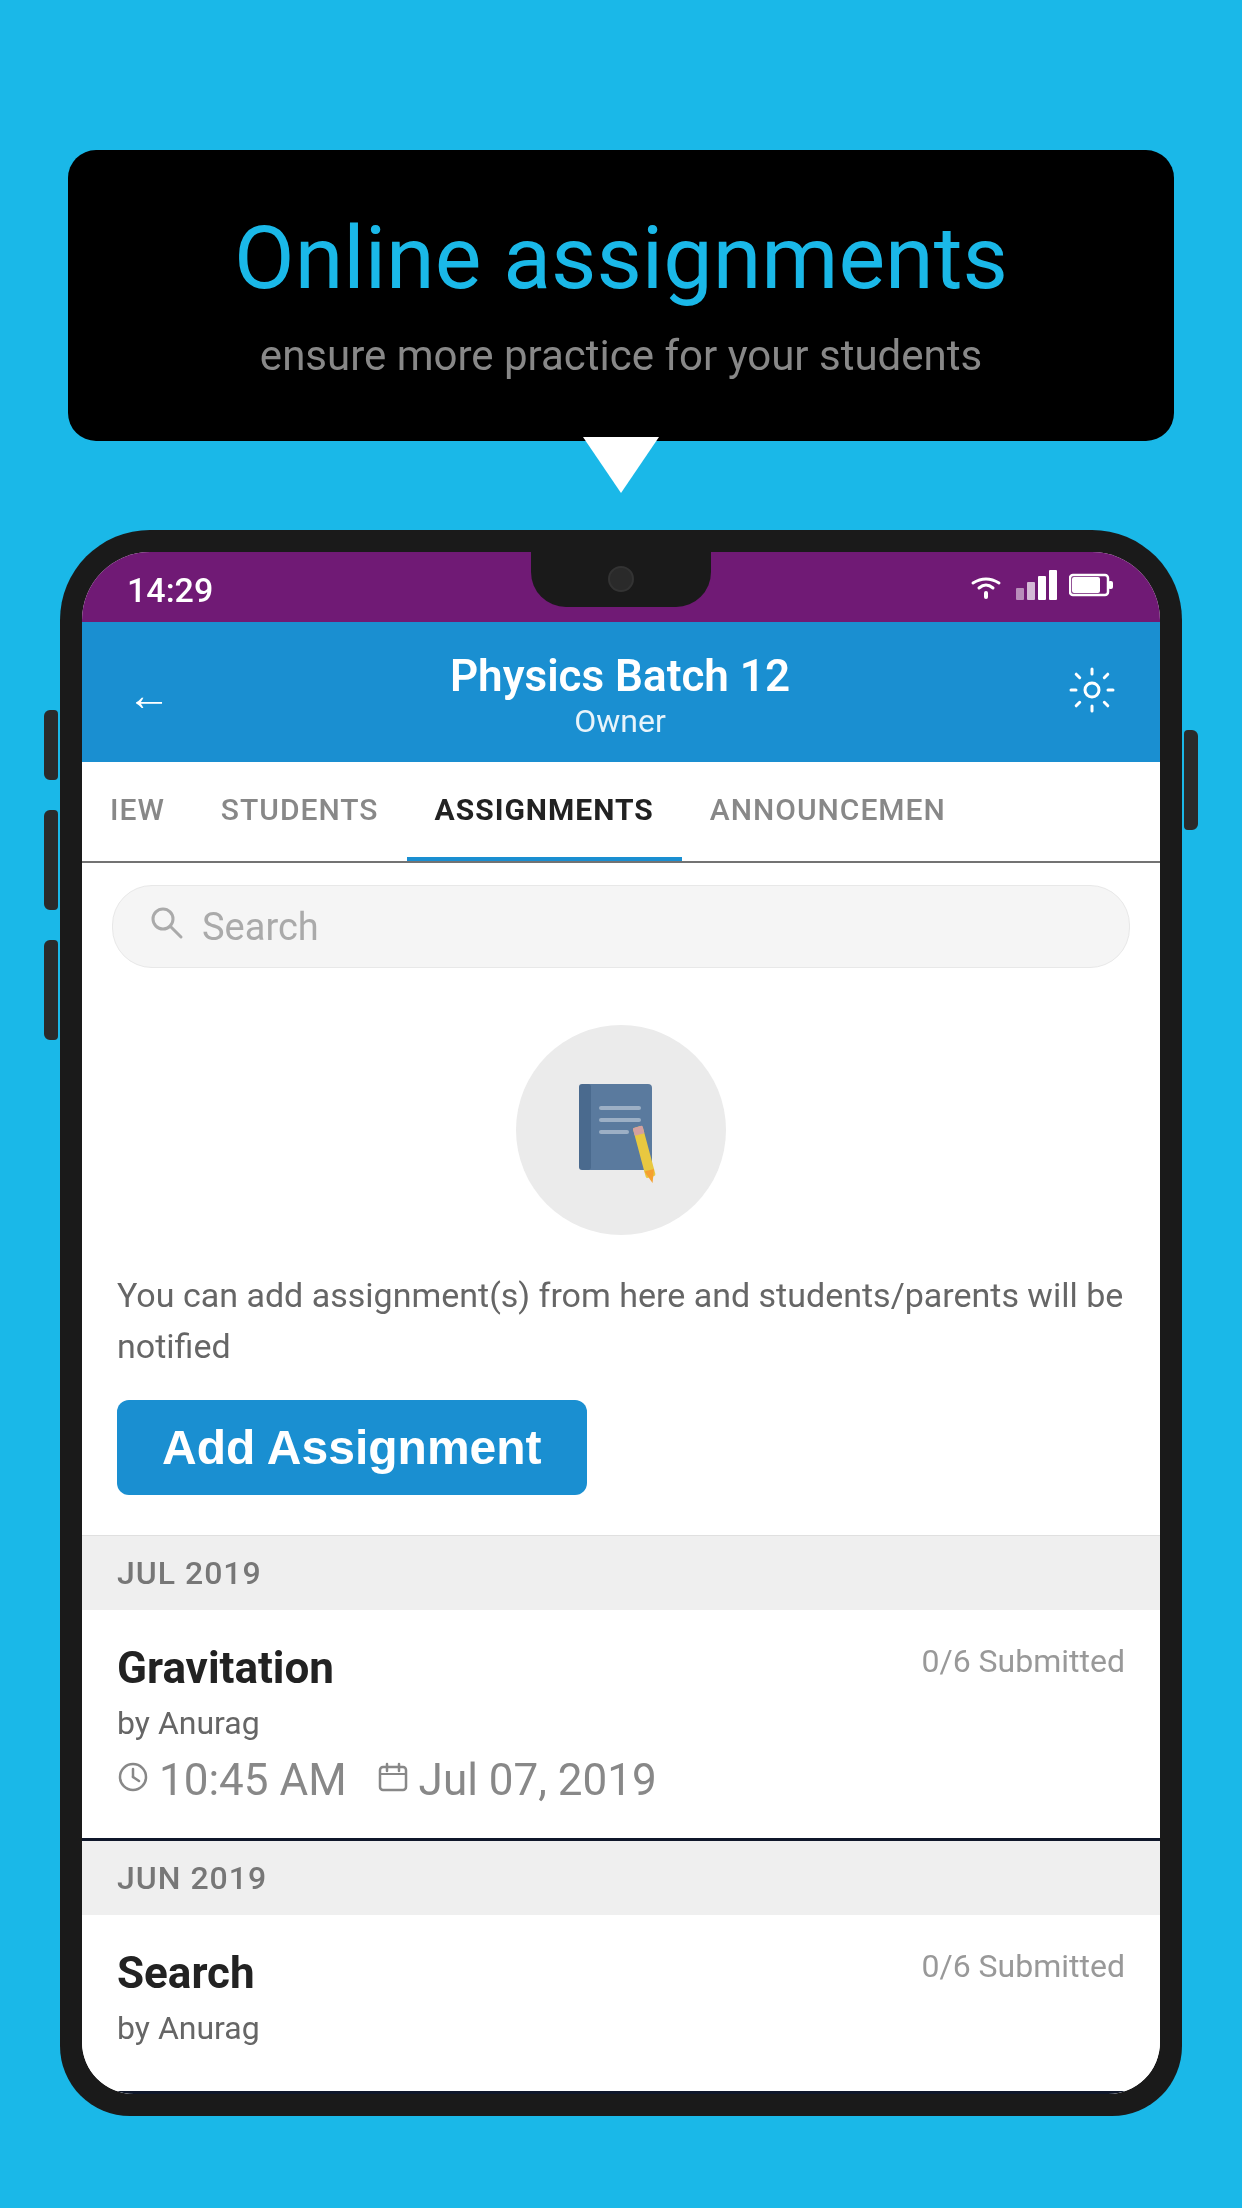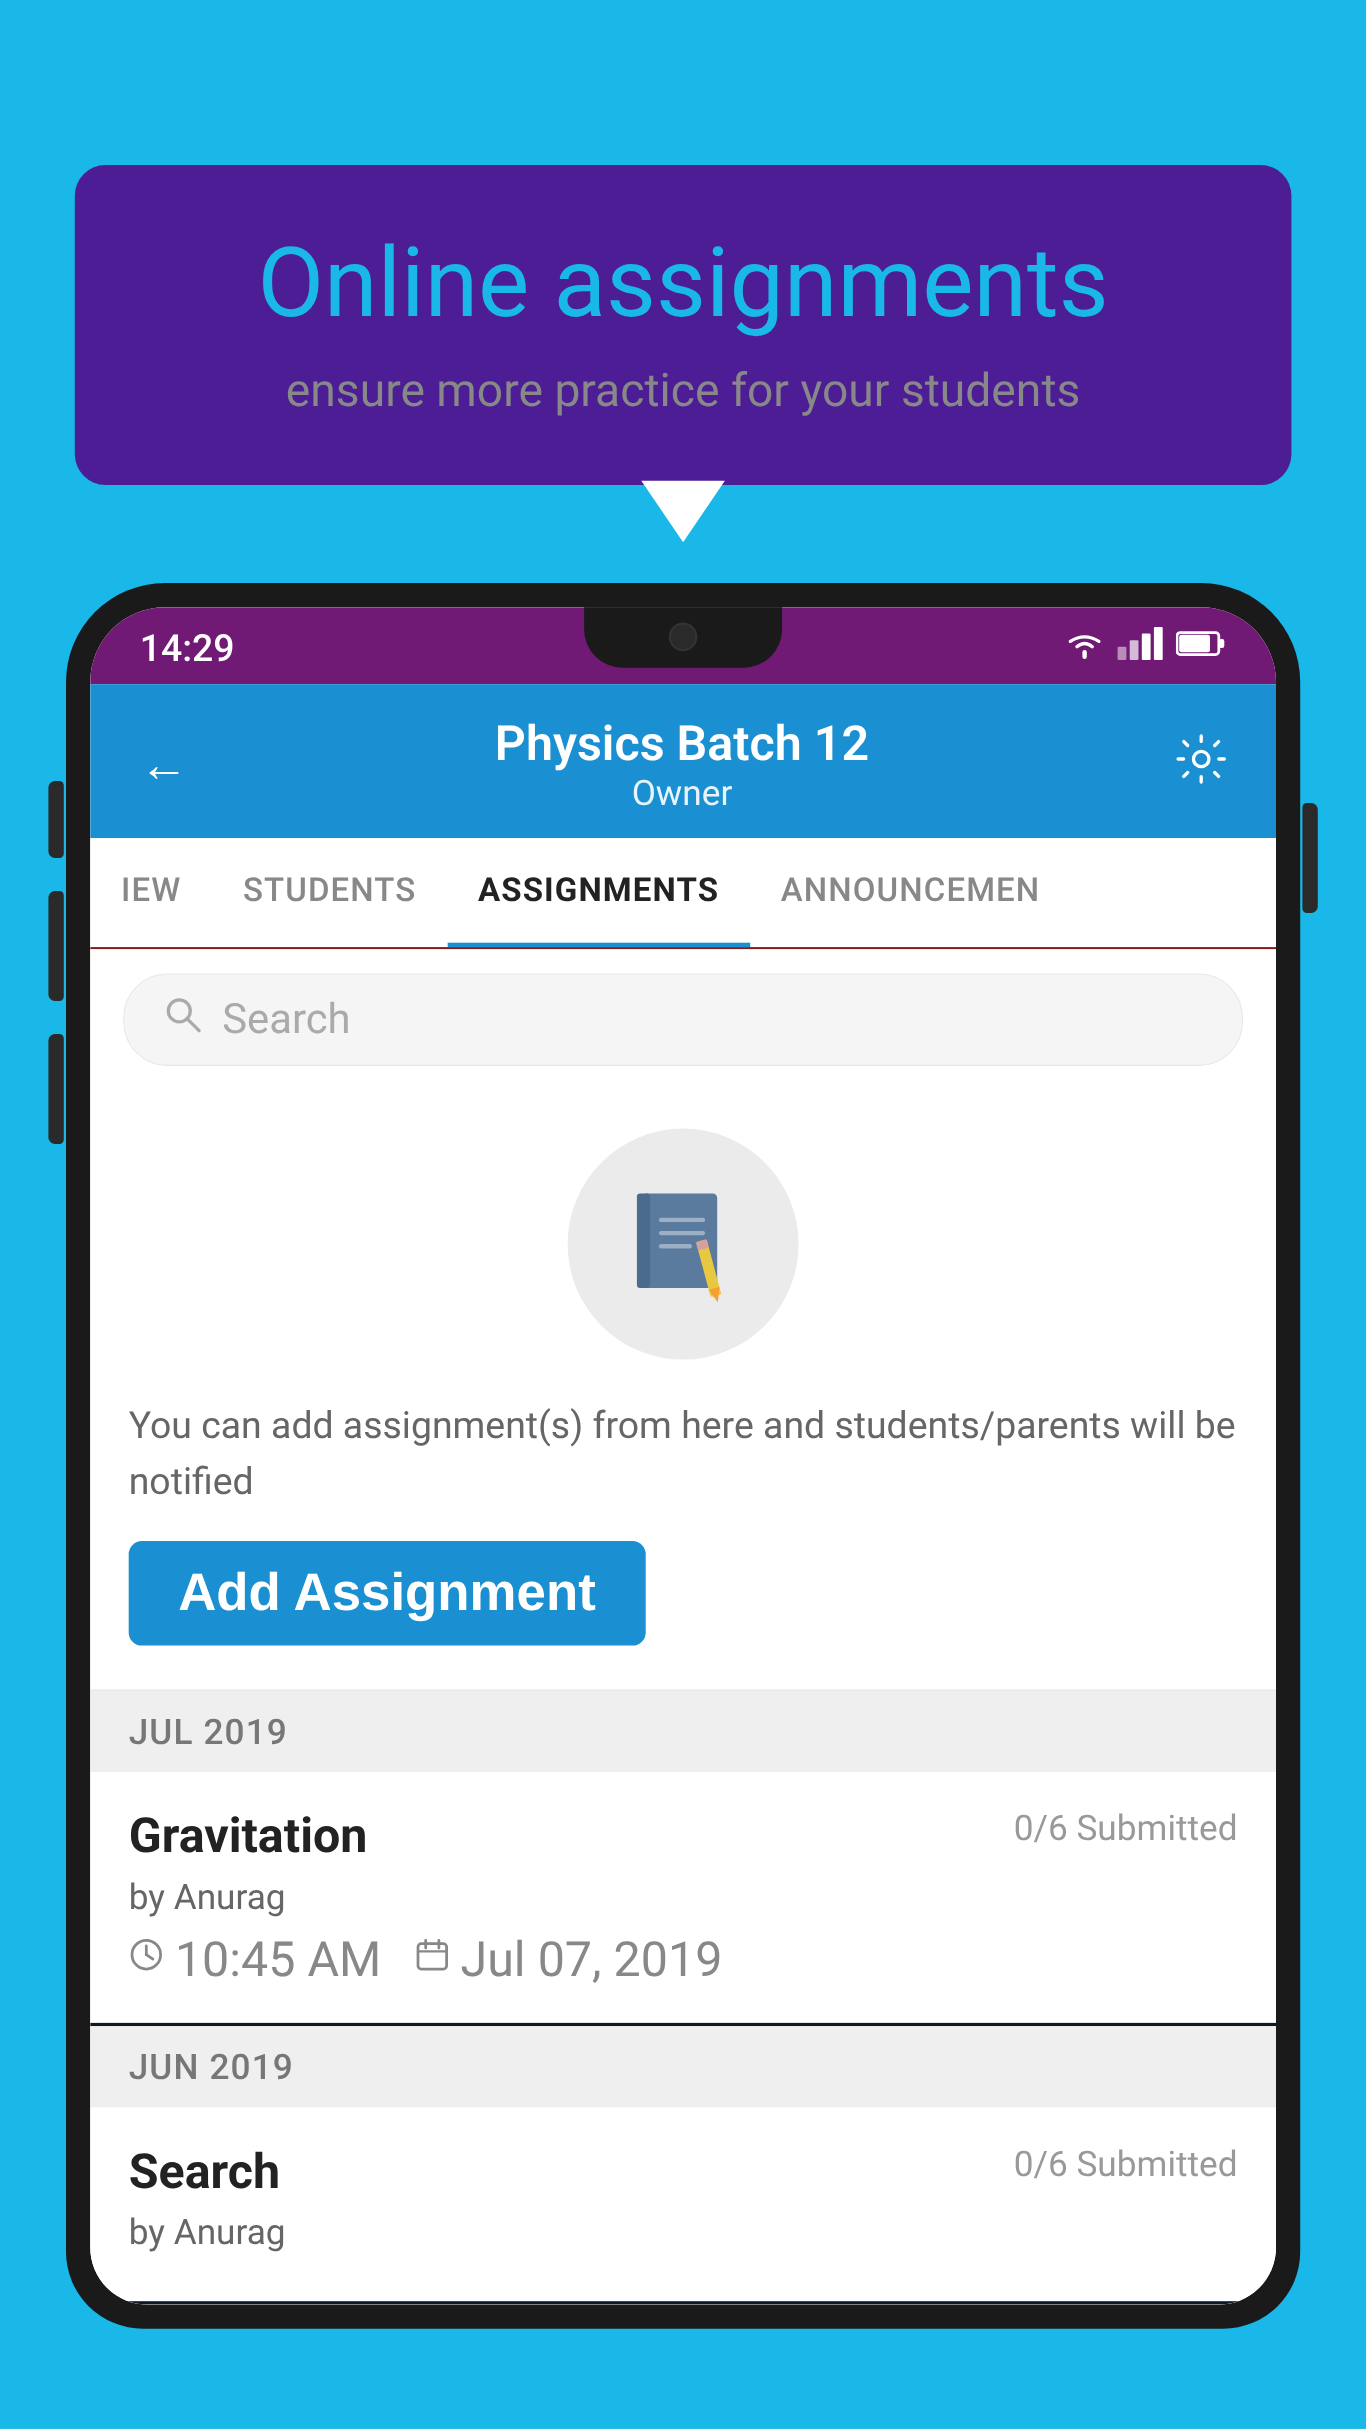--- a/index.html
+++ b/index.html
@@ -15,24 +15,25 @@
 
     
     .speech-bubble-container {
       position: absolute;
       top: 150px;
       left: 68px;
       right: 68px;
     }
 
     .speech-bubble {
-      background: #4c1d95;
+      background: #000000;
       border-radius: 28px;
       padding: 60px 70px 55px;
       position: relative;
+      text-decoration: underline;
     }
 
     .speech-bubble::after {
       content: '';
       position: absolute;
       bottom: -52px;
       left: 50%;
       transform: translateX(-50%);
       width: 0;
       height: 0;
@@ -211,21 +212,21 @@
     .header-settings {
       color: white;
       font-size: 44px;
       cursor: pointer;
     }
 
     
     .tabs-container {
       background: white;
       display: flex;
-      border-bottom: 2px solid #7f1d1d;
+      border-bottom: 2px solid #737373;
       overflow: hidden;
     }
 
     .tab {
       padding: 30px 28px;
       font-size: 30px;
       color: #888;
       font-weight: 500;
       letter-spacing: 1px;
       cursor: pointer;

